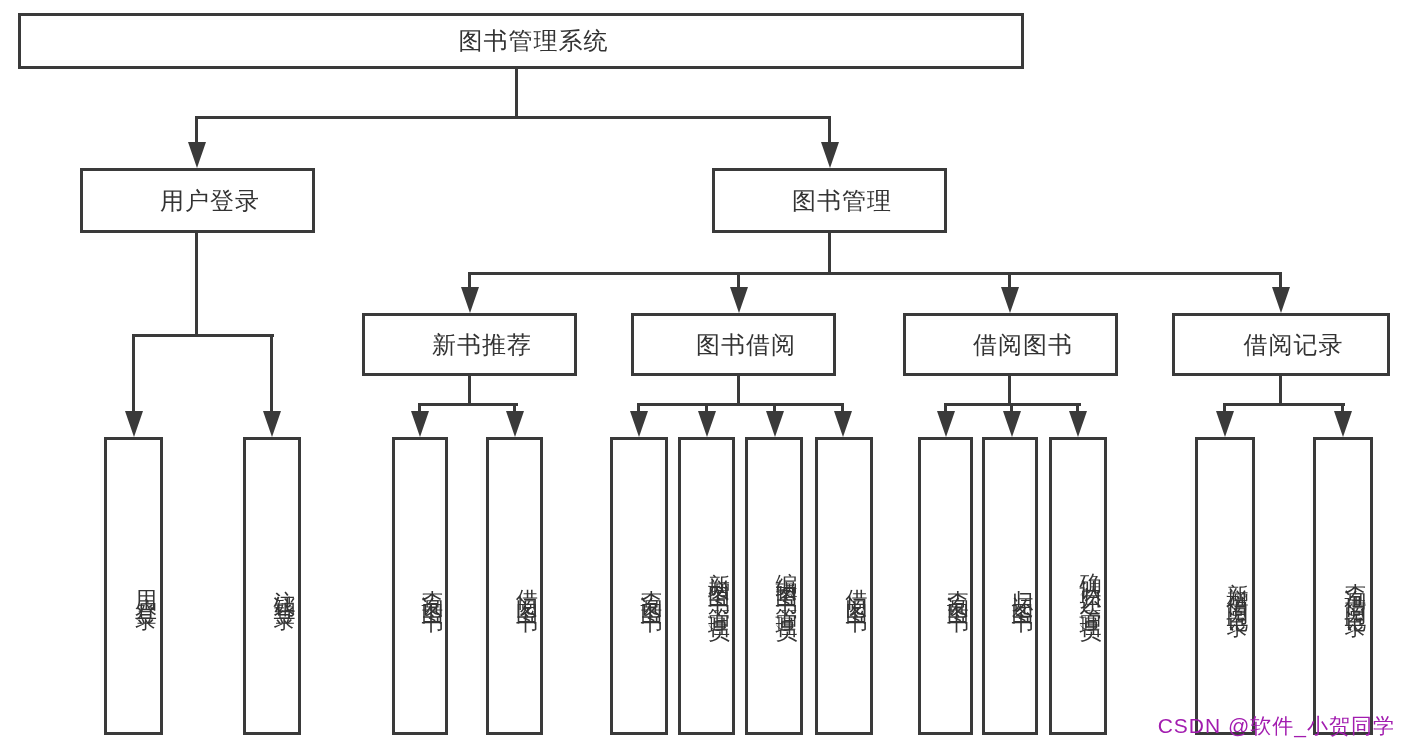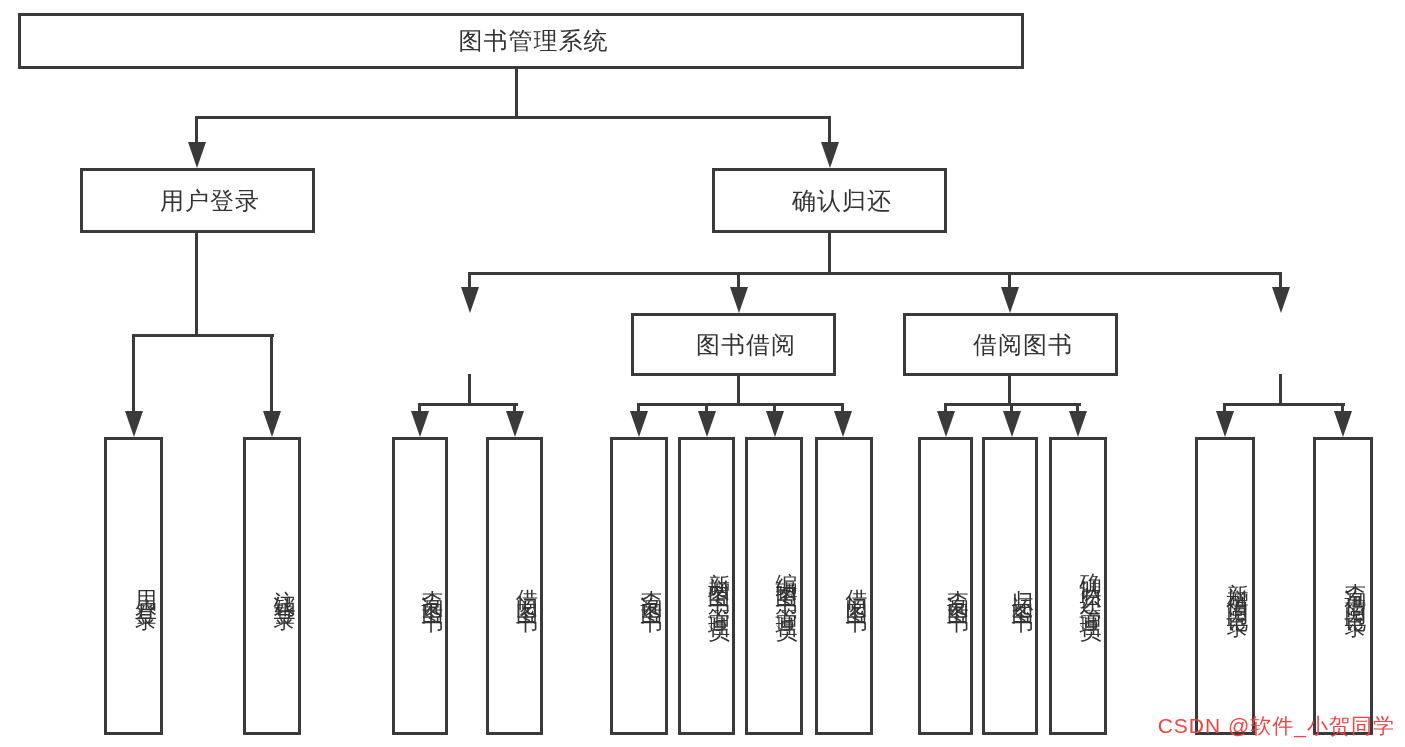--- a/index.html
+++ b/index.html
@@ -36,43 +36,45 @@
   .ar{
     position:absolute;width:0;height:0;
     border-left:9px solid transparent;
     border-right:9px solid transparent;
     border-top:26px solid #3a3a3a;
   }
   .watermark{
     position:absolute;
     top:712px;right:10px;
     font-size:21px;
-    color:#ef4444;
+    color:#a21caf;
     letter-spacing:1px;
     white-space:nowrap;
     z-index:5;
     margin-left:32px;
   }
 </style>
 </head>
 <body>
 
 <div class="canvas">
 
   <div class="node" style="left:18px;top:13px;width:1006px;height:56px">图书管理系统</div>
 
   <div class="node" style="left:80px;top:168px;width:235px;height:65px">用户登录</div>
 
-  <div class="node" style="left:712px;top:168px;width:235px;height:65px">确认归还</div>
+  <div class="node" style="left:712px;top:168px;width:235px;height:65px">图书管理</div>
 
+  <div class="node" style="left:362px;top:313px;width:215px;height:63px">新书推荐</div>
 
   <div class="node" style="left:631px;top:313px;width:205px;height:63px">图书借阅</div>
 
   <div class="node" style="left:903px;top:313px;width:215px;height:63px">借阅图书</div>
 
+  <div class="node" style="left:1172px;top:313px;width:218px;height:63px">借阅记录</div>
 
   <div class="node leaf" style="left:104px;top:437px;width:59px;height:298px">用户登录</div>
 
   <div class="node leaf" style="left:243px;top:437px;width:58px;height:298px">注销登录</div>
 
   <div class="node leaf" style="left:392px;top:437px;width:56px;height:298px">查询图书</div>
 
   <div class="node leaf" style="left:486px;top:437px;width:57px;height:298px">借阅图书</div>
 
   <div class="node leaf" style="left:610px;top:437px;width:58px;height:298px">查询图书</div>

